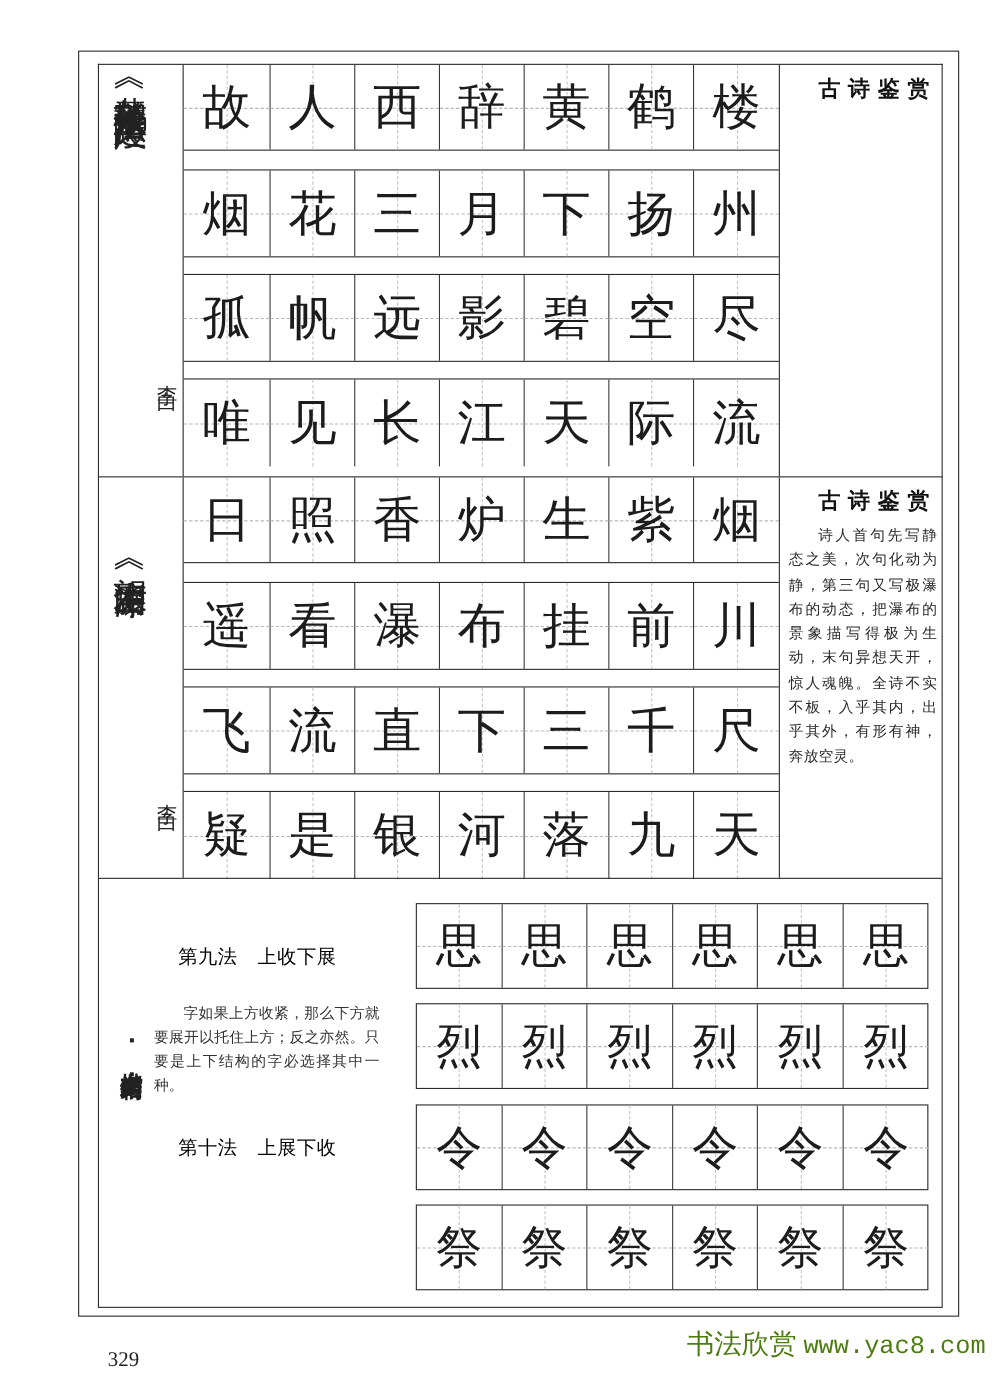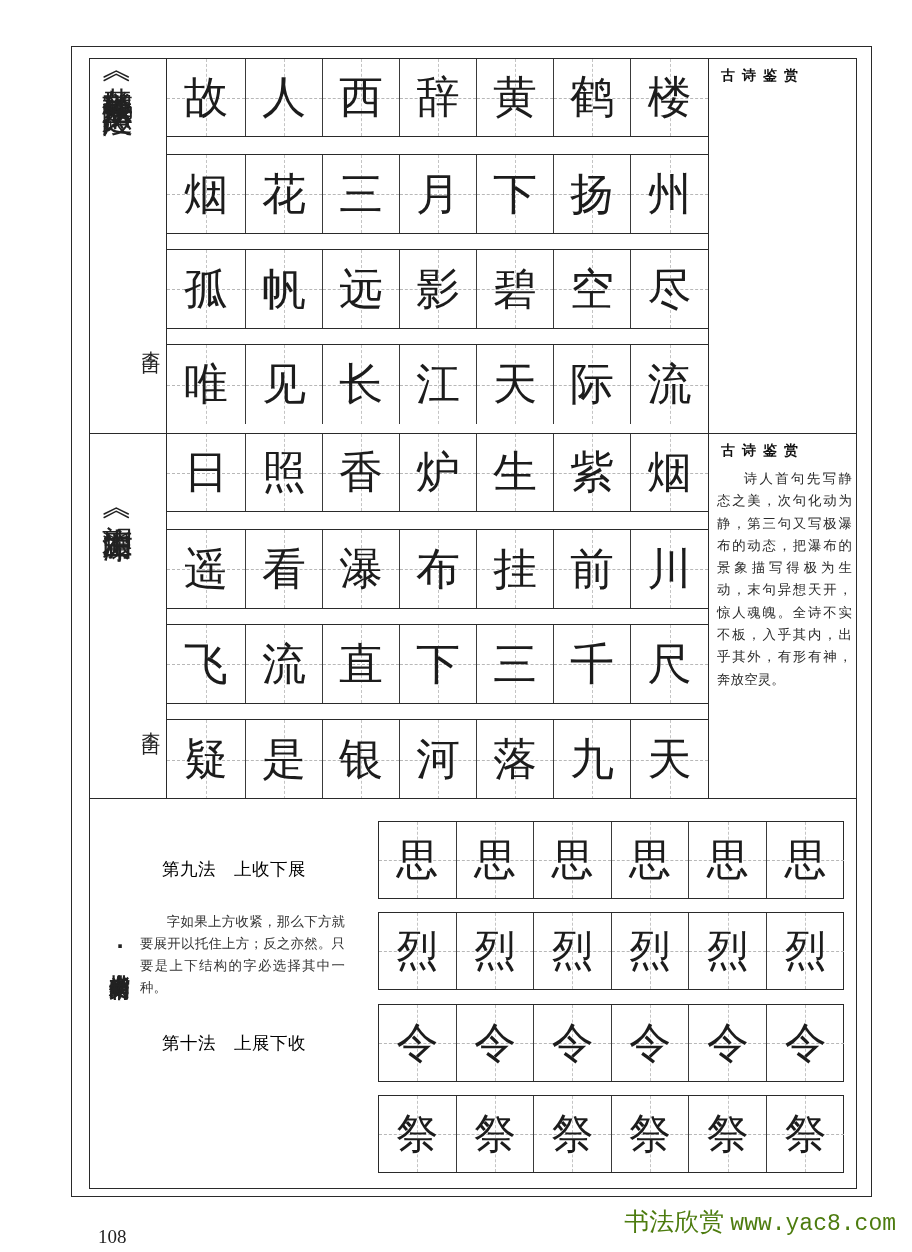--- a/index.html
+++ b/index.html
@@ -56,21 +56,21 @@
   }
   .cell span { position: relative; z-index: 1; }
 
   .note-col {
     position: absolute; left: 618px; top: 0; width: 150px; bottom: 0;
     border-left: 1.5px solid #2a2a2a;
     padding: 8px 6px 0 8px;
   }
   .note-heading {
     font-family: "DejaVu Sans", sans-serif; font-weight: bold;
-    font-size: 14px; letter-spacing: 7px; text-align: left; color: #111;
+    font-size: 20px; letter-spacing: 7px; text-align: right; color: #111;
     margin-bottom: 8px; margin-left: 4px;
   }
   .note-body {
     font-family: "DejaVu Serif", serif; font-size: 13.4px; line-height: 22.3px;
     color: #2a2a2a; text-indent: 2em; text-align: justify; letter-spacing: 0.2px;
   }
 
   
   .side-label {
     position: absolute; left: 15px; top: 0; width: 30px;
@@ -403,16 +403,16 @@
         <div class="cell" style="width: 77.6px;">
           <span>祭</span>
         </div>
         <div class="cell" style="width: 77px;">
           <span>祭</span>
         </div>
       </div>
     </div>
 </div>
 
-<div class="page-number">108</div>
+<div class="page-number">329</div>
 <div class="watermark">
   <span class="cn">书法欣赏</span><span>www.yac8.com</span>
 </div>
 
 </body></html>

